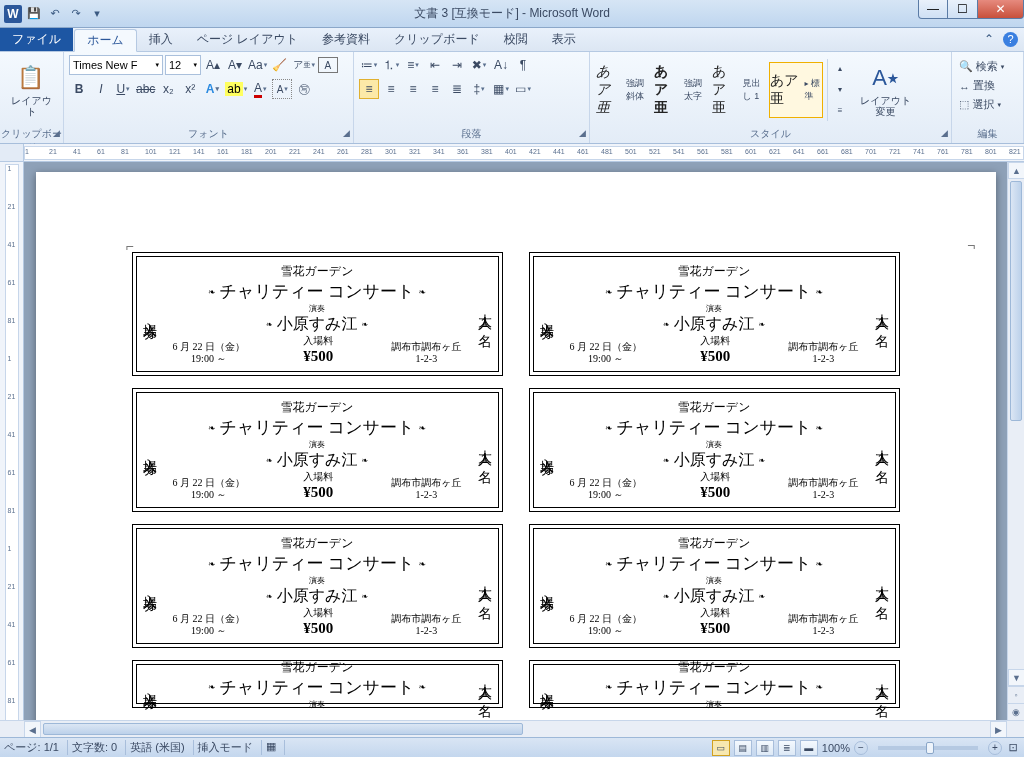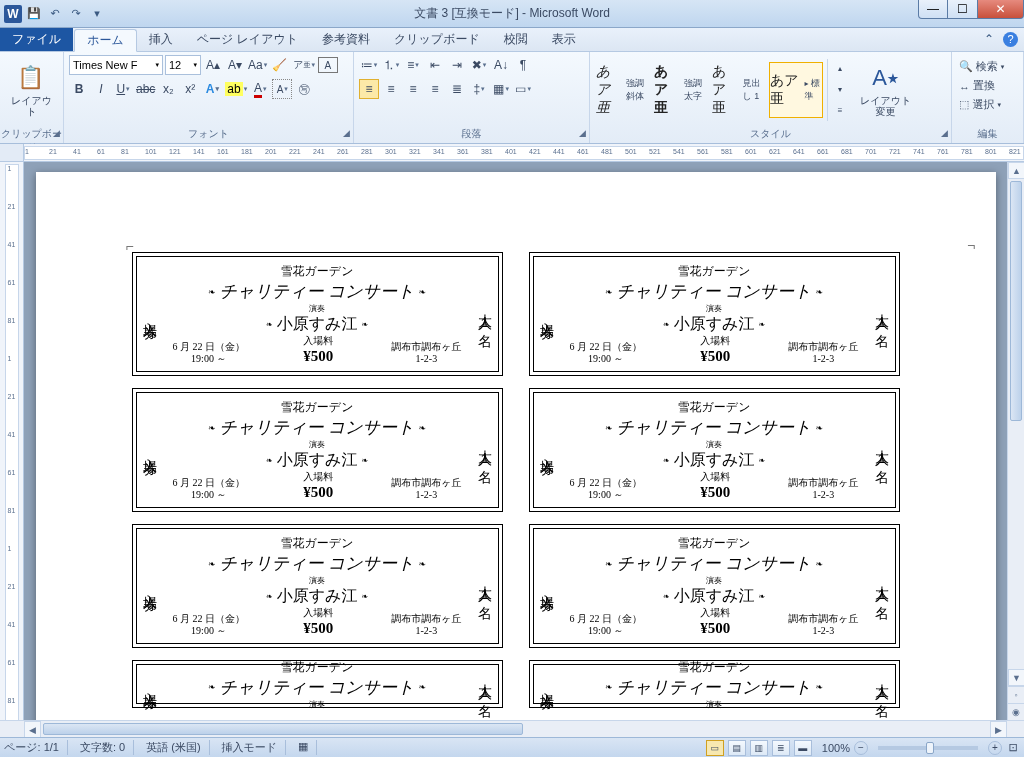--- a/index.html
+++ b/index.html
@@ -62,21 +62,21 @@
   .page { position: absolute; top: 10px; left: 50%; transform: translateX(-50%); width: 960px; background: #fff; box-shadow: 0 2px 8px rgba(0,0,0,0.4); padding-top: 80px;} 
   .cropm { position:absolute; color:#777; font-size:14px;}
   .cropm.tl{ top:66px; left:90px;}
   .cropm.tr{ top:66px; right:20px;}
   .ticketgrid { display: grid; grid-template-columns: 1fr 1fr; gap: 12px 26px; padding: 0 96px 200px 96px;}
   .ticket { border: 1px solid #000; padding: 3px;}
   .ticket-in { border: 1px solid #000; height: 116px; display: flex; align-items: stretch;}
   .vtext { writing-mode: vertical-rl; text-orientation: upright; font-family: "MS Mincho","Yu Mincho",serif; font-size: 14px; display:flex; align-items:center; justify-content:center; padding: 6px 4px; letter-spacing: 2px;}
   .ticket-mid { flex:1; display:flex; flex-direction:column; align-items:center; justify-content:center; font-family: "MS Mincho","Yu Mincho",serif; padding: 2px 4px;}
   .ticket-mid .venue { font-size: 12px;}
-  .ticket-mid .event { font-size: 17px; font-style: italic; display:flex; align-items:center; gap:4px;}
+  .ticket-mid .event { font-size: 17px; display:flex; align-items:center; gap:4px;}
   .ticket-mid .event::before, .ticket-mid .event::after { content:"❧"; font-size:9px; font-style:normal;}
   .ticket-mid .perflbl { font-size: 8px;}
   .ticket-mid .artist { font-size: 16px; display:flex; align-items:center; gap:4px;}
   .ticket-mid .artist::before, .ticket-mid .artist::after { content:"❧"; font-size:8px;}
   .ticket-mid .row3 { display:flex; width:100%; justify-content:space-between; align-items:flex-end; padding: 0 6px; font-size:10px;}
   .ticket-mid .row3 .col{ text-align:center; line-height:1.2;}
   .ticket-mid .row3 .price{ font-size:15px; font-weight:bold;}
   .ticket.short .ticket-in{ height:40px; }
 
   
@@ -85,21 +85,21 @@
   .vscroll .track{ flex:1; position:relative;}
   .vscroll .thumb{ position:absolute; left:2px; right:2px; top:2px; height:240px; background:linear-gradient(90deg,#dbe6f4,#bcd1ea); border:1px solid #9db8d8; border-radius:2px;}
   .vscroll .nav{ height:17px; display:flex; align-items:center; justify-content:center; font-size:9px; color:#5a6f8e; border-top:1px solid #c7d6ea;}
   .hscroll-row{ position:absolute; left:0; right:0; bottom:20px; height:17px; background:#e9eef6; border-top:1px solid #c7d6ea; display:flex;}
   .hscroll{ flex:1; display:flex;}
   .hscroll .track{flex:1; position:relative;}
   .hscroll .thumb{position:absolute; top:2px; bottom:2px; left:2px; width:480px; background:linear-gradient(#dbe6f4,#bcd1ea); border:1px solid #9db8d8; border-radius:2px;}
 
   
   .status { position:absolute; left:0; right:0; bottom:0; height:20px; background:linear-gradient(#d9e5f4,#c4d7ee); border-top:1px solid #9db8d8; display:flex; align-items:center; font-size:11px; color:#3b4a63; padding:0 4px; justify-content:space-between;}
-  .status .l{ display:flex; gap:12px;}
+  .status .l{ display:flex; gap:4px;}
   .status .l > span{ border-right:1px solid #a8bedb; padding-right:8px;}
   .status .r{ display:flex; align-items:center; gap:4px;}
   .viewbtn{ width:18px; height:16px; border:1px solid #a8bedb; background:linear-gradient(#f4f9fe,#dde9f6); font-size:9px; display:flex; align-items:center; justify-content:center;}
   .viewbtn.active{ background:#f7e8b0; border-color:#d0a020;}
   .zoomslider{ width:100px; height:4px; background:#b5c9e2; position:relative; margin:0 6px;}
   .zoomslider .knob{ position:absolute; top:-4px; left:48px; width:8px; height:12px; background:#eef4fb; border:1px solid #8aa6c8; border-radius:2px;}
   .zoombtn{ width:14px; height:14px; border:1px solid #a8bedb; border-radius:50%; font-size:10px; display:flex; align-items:center; justify-content:center;}
 </style>
 </head>
 <body>
@@ -504,21 +504,21 @@
     <span>英語 (米国)</span>
     <span>挿入モード</span>
     <span>▦</span>
   </div>
   <div class="r">
     <div class="viewbtn active">▭</div>
     <div class="viewbtn">▤</div>
     <div class="viewbtn">▥</div>
     <div class="viewbtn">≣</div>
     <div class="viewbtn">▬</div>
-    <span style="margin-left:6px">100%</span>
+    <span style="">100%</span>
     <div class="zoombtn">−</div>
     <div class="zoomslider">
         <div class="knob"></div>
       </div>
     <div class="zoombtn">+</div>
     <div style="width:14px; text-align:center">⊡</div>
   </div>
 </div>
 
 </body></html>

